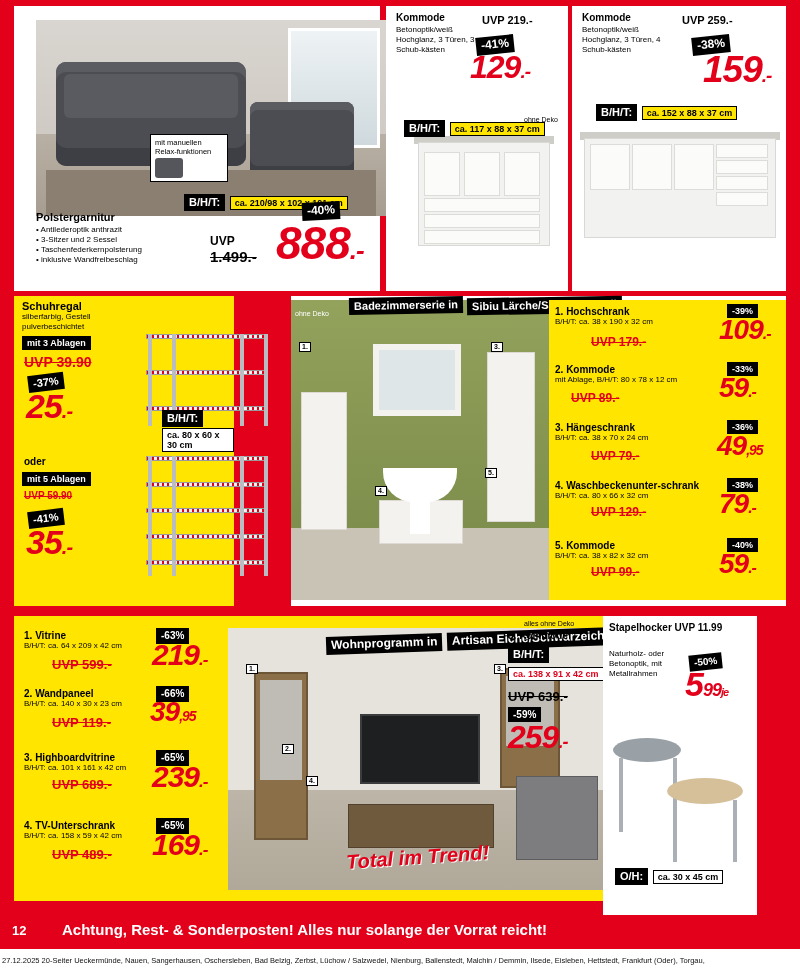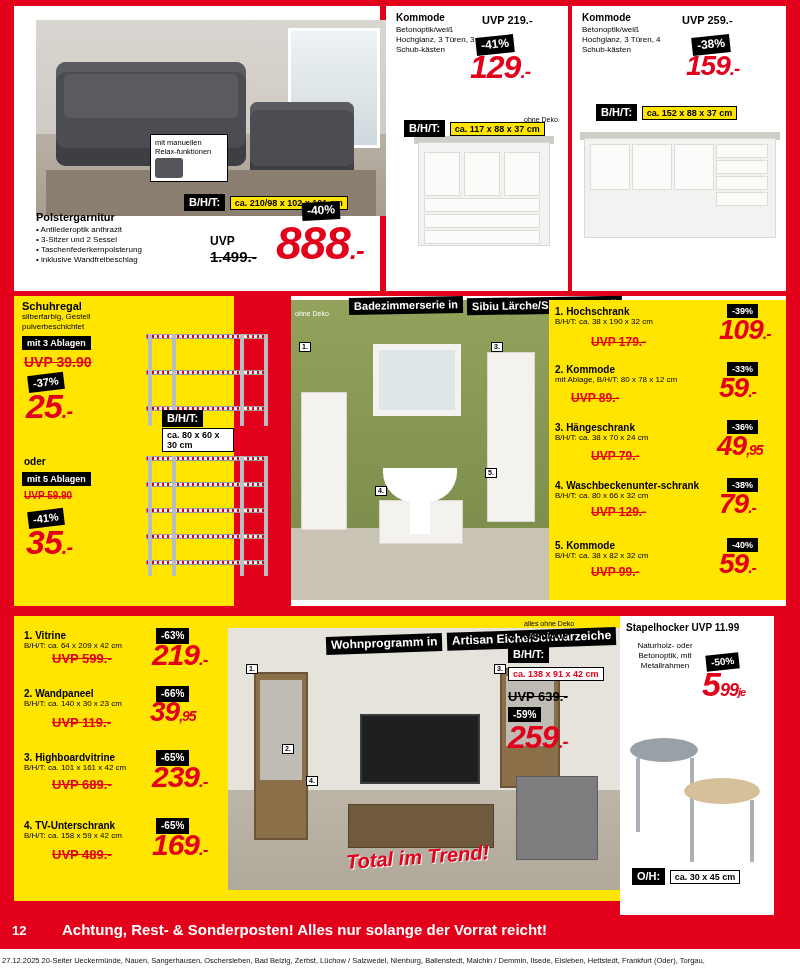--- a/index.html
+++ b/index.html
@@ -178,21 +178,21 @@
   </div>
 
   <div class="panel white" style="left:572px; top:6px; width:214px; height:285px;">
     <div style="position:absolute; left:10px; top:6px; width:86px;">
       <div class="itemtitle">Kommode</div>
       <div class="small" style="margin-top:2px;">Betonoptik/weiß Hochglanz, 3 Türen, 4 Schub-kästen</div>
     </div>
     <div class="uvp" style="position:absolute; left:110px; top:8px;">UVP 259.-</div>
     <div class="blackbox" style="position:absolute; left:120px; top:30px; font-size:12px; transform:rotate(-6deg);">-38%</div>
     <div style="position:absolute; left:114px; top:48px;">
-      <span class="price price-red" style="font-size:28px;">159</span><span class="price price-red" style="font-size:19px;">.-</span>
+      <span class="price price-red" style="font-size:37px;margin-left:17px;">159</span><span class="price price-red" style="font-size:19px;">.-</span>
     </div>
 
     <div class="photo" id="kom2-photo" style="left:8px; top:92px;">
       <div class="top"></div>
       <div class="body"></div>
       <div class="d" style="left:10px; top:46px; width:40px; height:46px;"></div>
       <div class="d" style="left:52px; top:46px; width:40px; height:46px;"></div>
       <div class="d" style="left:94px; top:46px; width:40px; height:46px;"></div>
       <div class="d" style="left:136px; top:46px; width:52px; height:14px;"></div>
       <div class="d" style="left:136px; top:62px; width:52px; height:14px;"></div>
@@ -358,21 +358,21 @@
     <div class="tiny" style="position:absolute; left:232px; top:48px; background:#fff; border:1px solid #000; padding:0 2px; font-weight:bold;">1.</div>
     <div class="tiny" style="position:absolute; left:268px; top:128px; background:#fff; border:1px solid #000; padding:0 2px; font-weight:bold;">2.</div>
     <div class="tiny" style="position:absolute; left:480px; top:48px; background:#fff; border:1px solid #000; padding:0 2px; font-weight:bold;">3.</div>
     <div class="tiny" style="position:absolute; left:292px; top:160px; background:#fff; border:1px solid #000; padding:0 2px; font-weight:bold;">4.</div>
 
     <div style="position:absolute; left:332px; top:230px; transform:rotate(-4deg); color:#e2001a; font-weight:bold; font-style:italic; font-size:20px; text-shadow:1px 1px 0 #fff;">Total im Trend!</div>
 
     <div style="position:absolute; left:10px; top:14px; width:120px;">
       <div class="itemtitle"><span>1.</span> <span>Vitrine</span></div>
       <div class="small">B/H/T: ca. 64 x 209 x 42 cm</div>
-      <div class="uvp strike" style="font-size:13px; color:#e2001a; margin-left:28px;">UVP 599.-</div>
+      <div class="uvp strike" style="font-size:13px; color:#e2001a; margin-top:6px; margin-left:28px;">UVP 599.-</div>
     </div>
     <div class="blackbox" style="position:absolute; left:142px; top:12px; font-size:10px;">-63%</div>
     <div style="position:absolute; left:138px; top:26px;">
       <span class="price price-red" style="font-size:30px;">219</span><span class="price price-red" style="font-size:17px;">.-</span>
     </div>
 
     <div style="position:absolute; left:10px; top:72px; width:120px;">
       <div class="itemtitle"><span>2.</span> <span>Wandpaneel</span></div>
       <div class="small">B/H/T: ca. 140 x 30 x 23 cm</div>
       <div class="uvp strike" style="font-size:13px; color:#e2001a; margin-top:6px; margin-left:28px;">UVP 119.-</div>
@@ -409,27 +409,27 @@
         <div class="bht-val" style="margin-top:1px; color:#e2001a;">ca. 138 x 91 x 42 cm</div>
       </div>
       <div class="uvp strike" style="font-size:13px; color:#000; margin-top:8px;">UVP 639.-</div>
       <div class="blackbox" style="font-size:10px; margin-top:2px;">-59%</div>
       <div style="margin-top:2px;">
         <span class="price price-red" style="font-size:32px;">259</span><span class="price price-red" style="font-size:18px;">.-</span>
       </div>
     </div>
   </div>
 
-  <div class="panel white" style="left:620px; top:616px; width:154px; height:322px;">
+  <div class="panel white" style="left:603px; top:616px; width:154px; height:322px;">
     <div style="position:absolute; left:6px; top:6px; width:142px;">
       <div class="itemtitle" style="font-size:10px;">
         <span>Stapelhocker</span>
         <span class="uvp" style="font-size:10px;">UVP 11.99</span>
       </div>
-      <div class="small" style="margin-top:8px; width:78px;text-align:center;">Naturholz- oder Betonoptik, mit Metallrahmen</div>
+      <div class="small" style="margin-top:16px; width:78px;">Naturholz- oder Betonoptik, mit Metallrahmen</div>
     </div>
     <div class="blackbox" style="position:absolute; left:86px; top:38px; font-size:10px; transform:rotate(-6deg);">-50%</div>
     <div style="position:absolute; left:82px; top:54px;">
       <span class="price price-red" style="font-size:34px;">5</span><span class="price price-red" style="font-size:18px;">99</span><span class="price price-red" style="font-size:11px;">je</span>
     </div>
 
     <div class="photo" id="stool-photo" style="left:4px; top:96px; width:146px; height:160px;">
       <div class="stool-seat" style="left:6px; top:26px; width:68px; height:24px; background:#9aa1a6;"></div>
       <div class="stool-leg" style="left:12px; top:46px; height:74px;"></div>
       <div class="stool-leg" style="left:66px; top:46px; height:74px;"></div>

